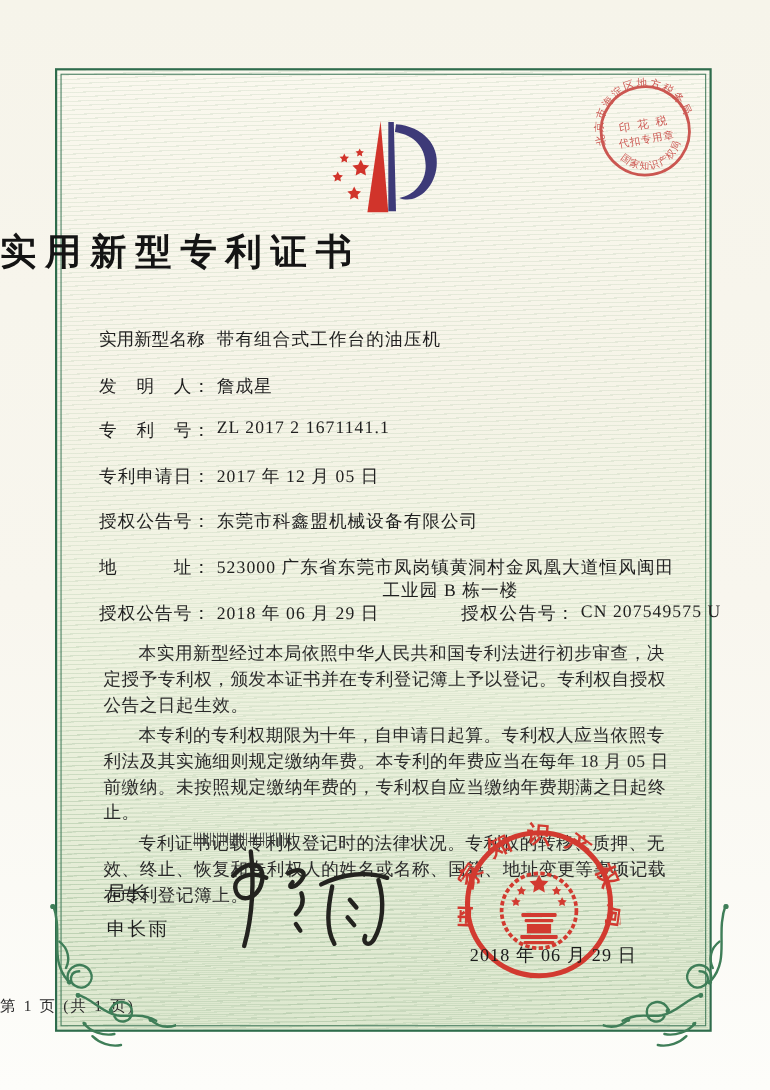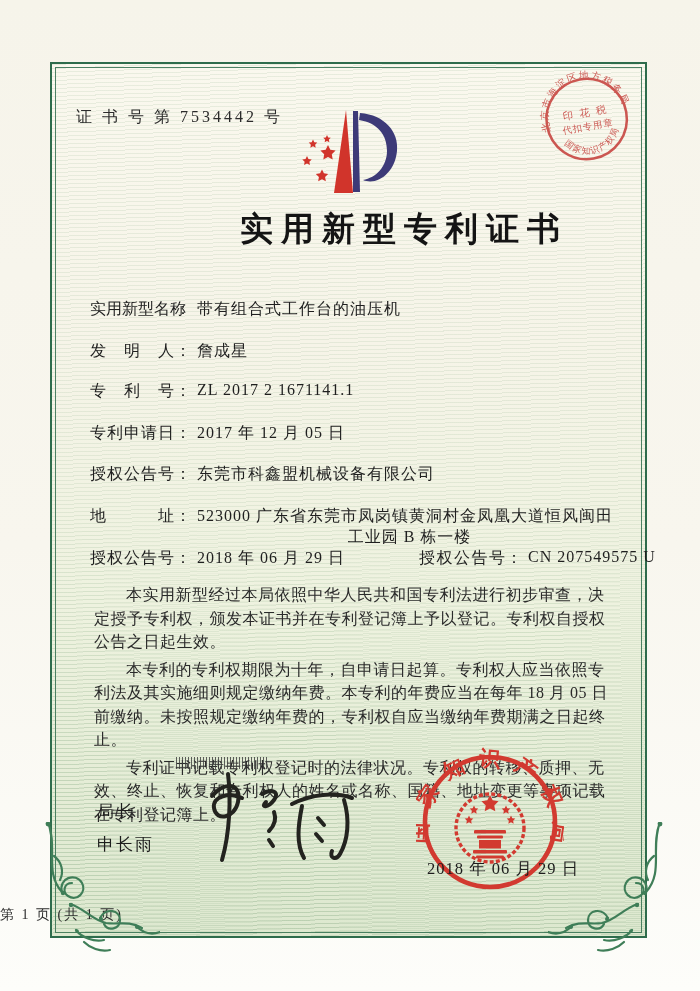--- a/index.html
+++ b/index.html
@@ -19,21 +19,21 @@
   .inner-border::before{
     content:'';position:absolute;inset:3px;border:1px solid rgba(46,108,76,.85);
   }
   .stripes-strong{
     position:absolute;left:53px;top:500px;width:591px;height:435px;
     background:repeating-linear-gradient(179deg, rgba(104,150,104,0.20) 0px, rgba(104,150,104,0.20) 1px, rgba(0,0,0,0) 1px, rgba(0,0,0,0) 4px);
     -webkit-mask-image:linear-gradient(180deg, rgba(0,0,0,0) 0%, rgba(0,0,0,.95) 75%);
     mask-image:linear-gradient(180deg, rgba(0,0,0,0) 0%, rgba(0,0,0,.95) 75%);
   }
   .cert-no{position:absolute;left:76px;top:107px;font-size:16px;letter-spacing:3px;color:#2b2b2b;}
-  .title{position:absolute;left:0;top:207px;width:568px;text-align:right;
+  .title{position:absolute;left:0;top:207px;width:568px;text-align:left;
     font-size:33px;font-weight:bold;letter-spacing:8px;color:#141414;}
   .logo{position:absolute;left:286px;top:106px;}
   .tax-stamp{position:absolute;left:538px;top:70px;transform:rotate(-10deg);opacity:.88;z-index:6;}
   .fields{position:absolute;left:90px;top:0;width:530px;font-size:16px;color:#1f1f1f;}
   .frow{position:absolute;left:0;white-space:nowrap;}
   .flabel{display:inline-block;width:84px;text-align:justify;text-align-last:justify;vertical-align:top;}
   .fcolon{display:inline-block;margin:0 6px 0 1px;vertical-align:top;}
   .fvalue{display:inline-block;vertical-align:top;white-space:normal;width:425px;letter-spacing:1px;}
   .fvalue .l2{display:block;text-align:center;}
   .pair-right{position:absolute;left:329px;top:0;white-space:nowrap;}
@@ -55,21 +55,20 @@
   svg text{font-family:"Liberation Serif",serif;}
 </style>
 </head>
 <body>
 
 <div class="page">
 
   <div class="inner-border"></div>
   <div class="stripes-strong"></div>
 
-  <div class="cert-no">证 书 号 第 7534442 号</div>
 
   <div class="tax-stamp">
     <svg width="98" height="98" viewBox="0 0 100 100">
       <defs>
         <path id="arcT" d="M 13,60 A 39 39 0 1 1 87,60" fill="none"></path>
         <path id="arcB" d="M 20,66 A 33 33 0 0 0 80,66" fill="none"></path>
       </defs>
       <circle cx="50" cy="50" r="41" fill="none" stroke="#c6423d" stroke-width="2.6"></circle>
       <text font-size="10" fill="#c6423d" letter-spacing="1.5">
         <textPath href="#arcT" startOffset="4">北京市海淀区地方税务局</textPath>

